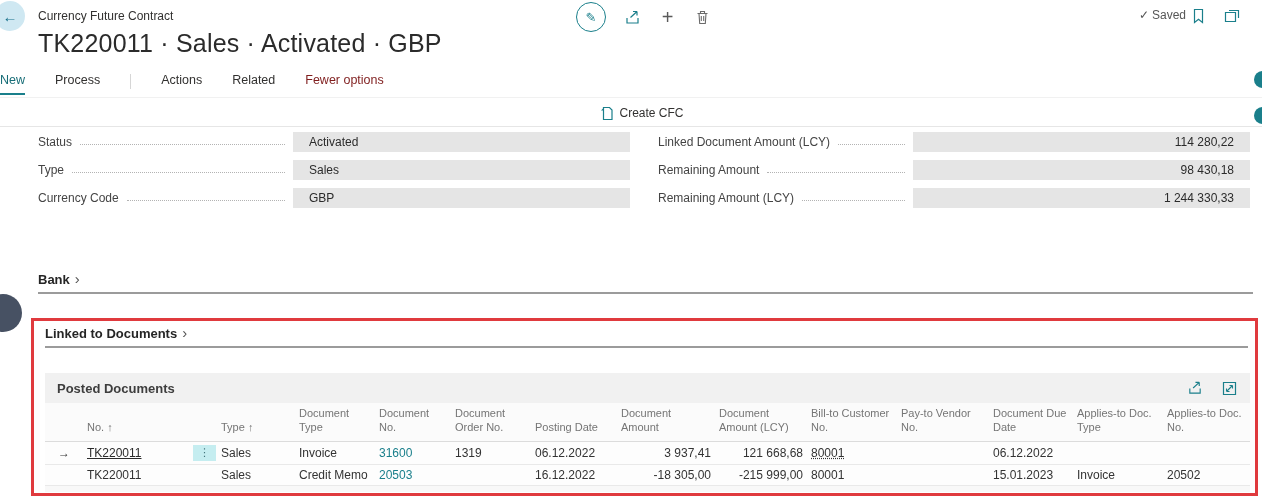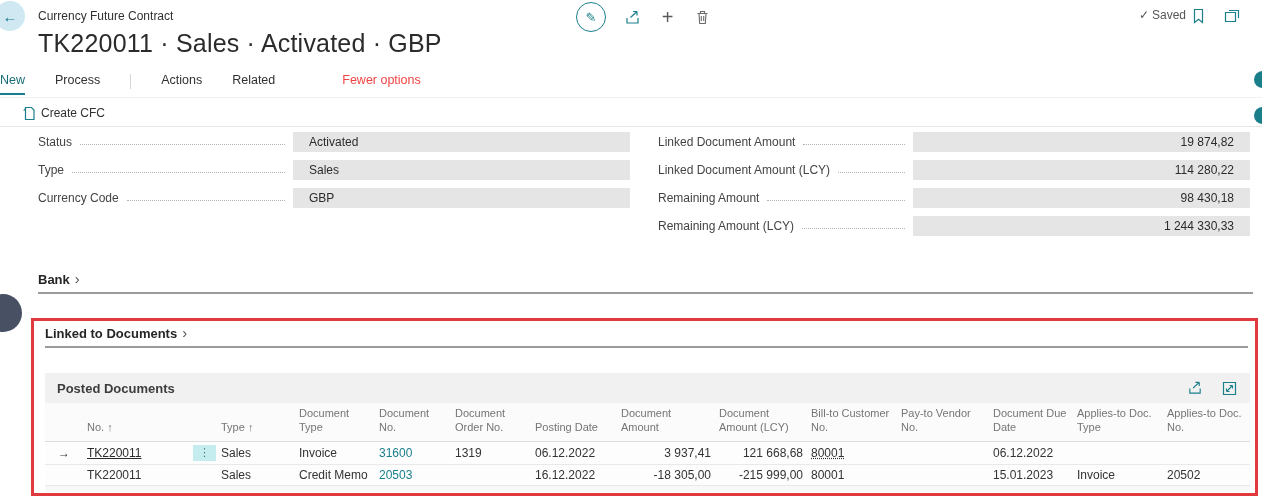--- a/index.html
+++ b/index.html
@@ -24,25 +24,25 @@
   .saved-wrap{position:absolute;right:76px;top:8px;display:flex;align-items:center;gap:3px;
     font-size:12px;color:#565656;}
   .right-icons{position:absolute;right:22px;top:7px;display:flex;gap:16px;}
   
   .page-title{position:absolute;left:38px;top:29px;font-size:25px;font-weight:400;color:#2b2b2b;letter-spacing:.2px;}
   
   .tabs{position:absolute;left:0;top:73px;width:100%;height:25px;display:flex;align-items:flex-start;
     box-sizing:border-box;gap:30px;font-size:12.5px;border-bottom:1px solid #f1f1f1;}
   .tab{color:#323130;cursor:pointer;padding-bottom:6px;}
   .tab.active{color:#176d77;border-bottom:2px solid #1a7f8b;font-weight:400;}
-  .tab.muted{color:#ef4444;margin-left:37px;}
+  .tab.muted{color:#7f1d1d;}
   .tab-divider{width:1px;height:15px;background:#d6d6d6;margin-top:1px;}
   
   .actions-row{position:absolute;left:0;top:100px;width:100%;height:27px;border-bottom:1px solid #e6e6e6;
-    display:flex;align-items:center;padding-left:22px;box-sizing:border-box;}
+    display:flex;align-items:center;padding-left:22px;box-sizing:border-box;justify-content:center;}
   .action-btn{display:flex;align-items:center;gap:6px;font-size:12px;color:#323130;cursor:pointer;}
   
   .fields{position:absolute;left:38px;top:132px;width:1212px;display:flex;gap:28px;}
   .fcol{flex:1;display:flex;flex-direction:column;gap:8px;}
   .frow{display:flex;align-items:flex-end;height:20px;}
   .flabel{font-size:12px;color:#444;white-space:nowrap;padding-bottom:3px;}
   .leader{flex:1;border-bottom:1px dotted #b3b3b3;margin:0 8px 7px 8px;}
   .fvalue{width:337px;height:20px;background:#e5e5e5;display:flex;align-items:center;
     padding:0 16px;box-sizing:border-box;font-size:12px;color:#2b2b2b;cursor:text;}
   .fvalue.num{justify-content:flex-end;}
@@ -169,27 +169,20 @@
       </div>
       <div class="frow">
         <span class="flabel">Currency Code</span>
         <span class="leader"></span>
         <div class="fvalue">
             <span>GBP</span>
           </div>
       </div>
     </div>
     <div class="fcol">
-      <div class="frow">
-        <span class="flabel">Linked Document Amount</span>
-        <span class="leader"></span>
-        <div class="fvalue num">
-            <span>19 874,82</span>
-          </div>
-      </div>
       <div class="frow">
         <span class="flabel">Linked Document Amount (LCY)</span>
         <span class="leader"></span>
         <div class="fvalue num">
             <span>114 280,22</span>
           </div>
       </div>
       <div class="frow">
         <span class="flabel">Remaining Amount</span>
         <span class="leader"></span>

